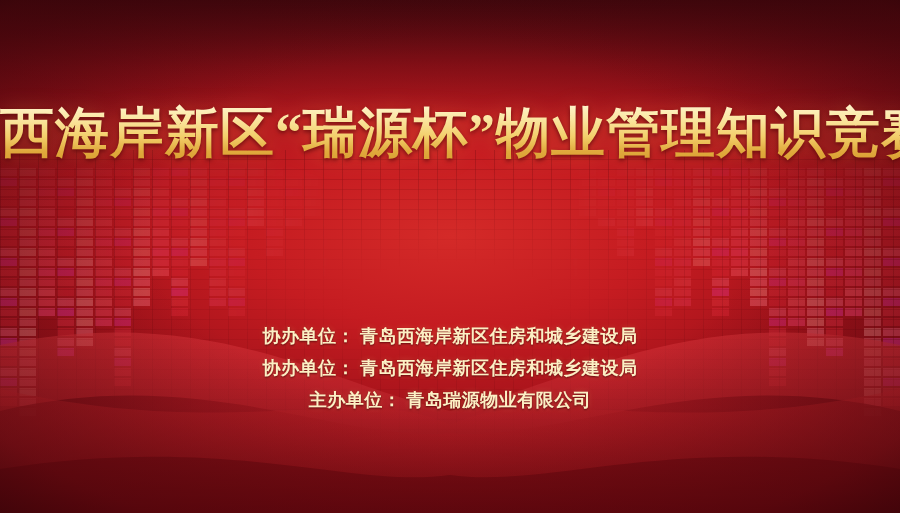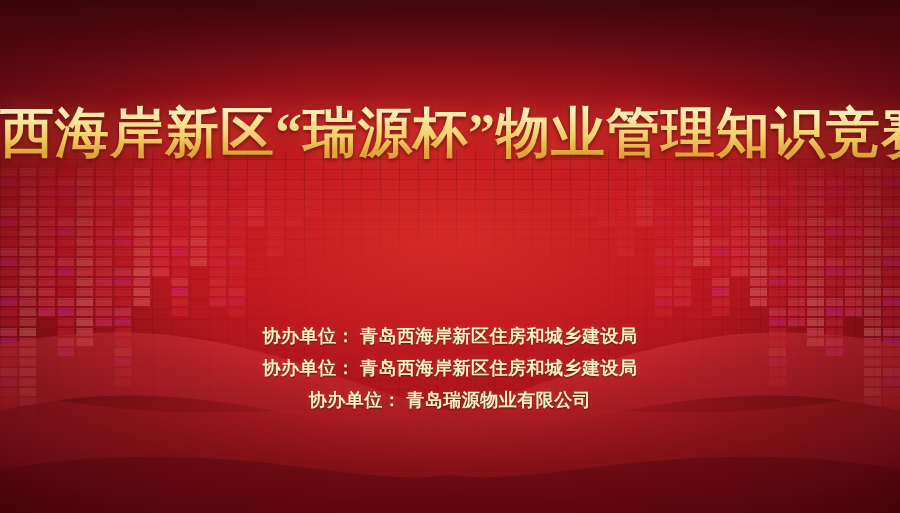--- a/index.html
+++ b/index.html
@@ -734,18 +734,18 @@
   <div class="vignette"></div>
 
   <div class="content">
 
     <div class="title">西海岸新区“瑞源杯”物业管理知识竞赛</div>
 
 
     <div class="orgs">
       <div class="orgline">协办单位： 青岛西海岸新区住房和城乡建设局</div>
       <div class="orgline">协办单位： 青岛西海岸新区住房和城乡建设局</div>
-      <div class="orgline">协办单位： 青岛瑞源物业有限公司</div>
+      <div class="orgline">主办单位： 青岛瑞源物业有限公司</div>
     </div>
 
 
   </div>
 </div>
 
 </body></html>

